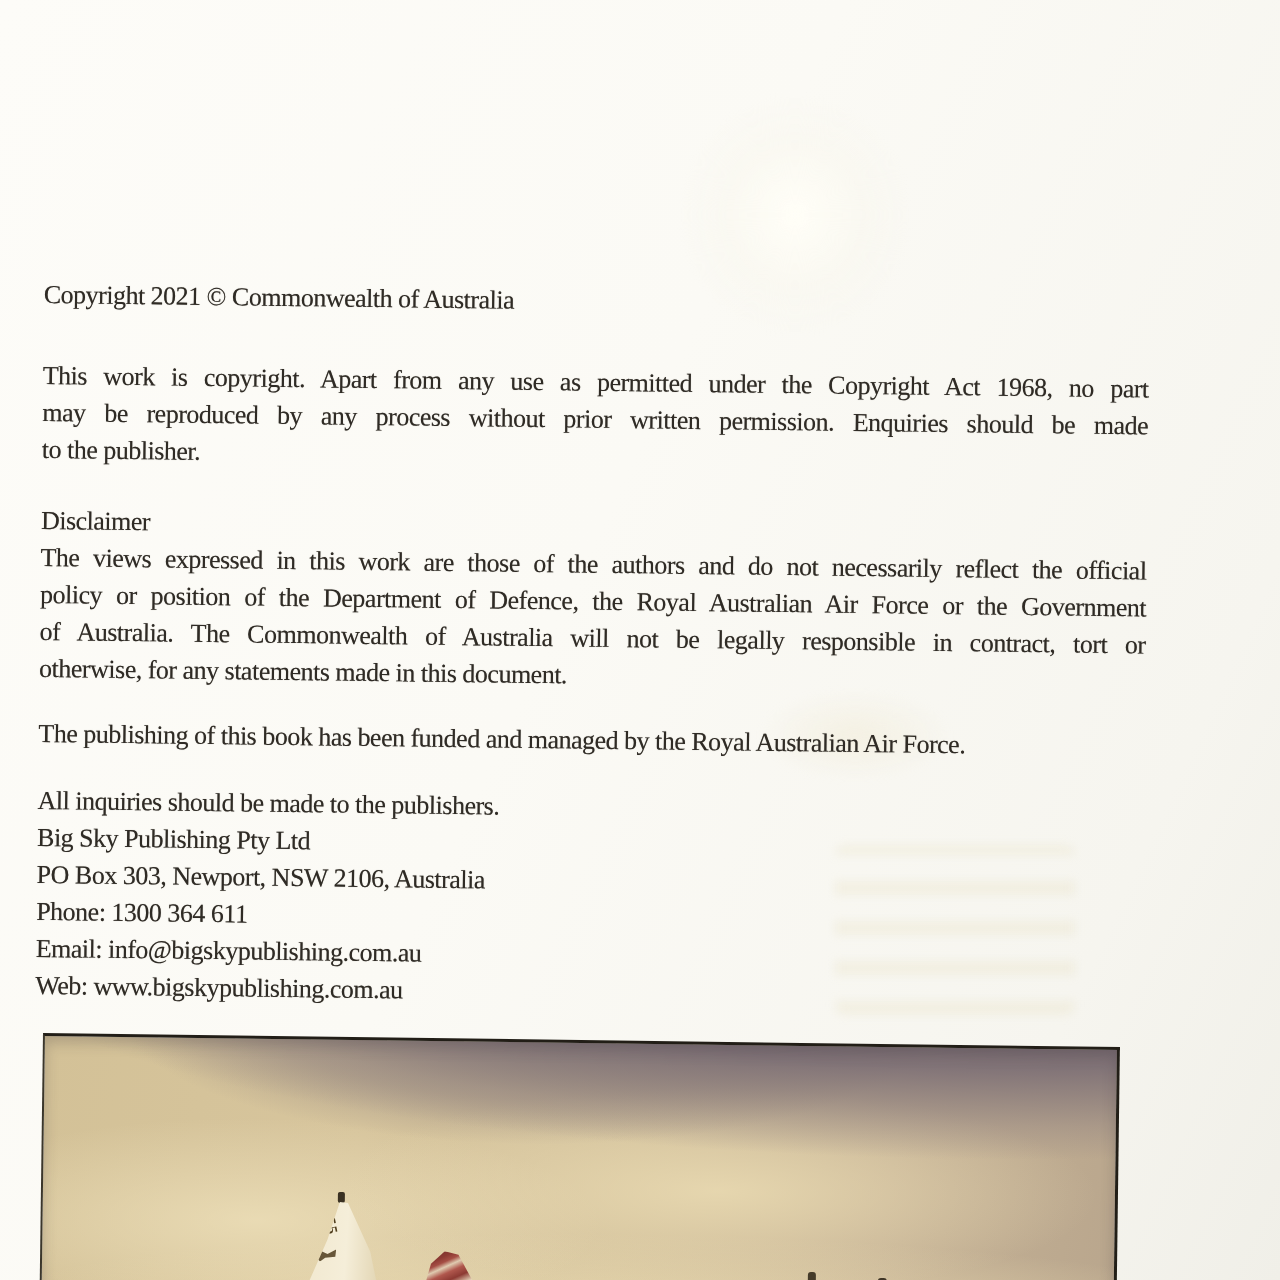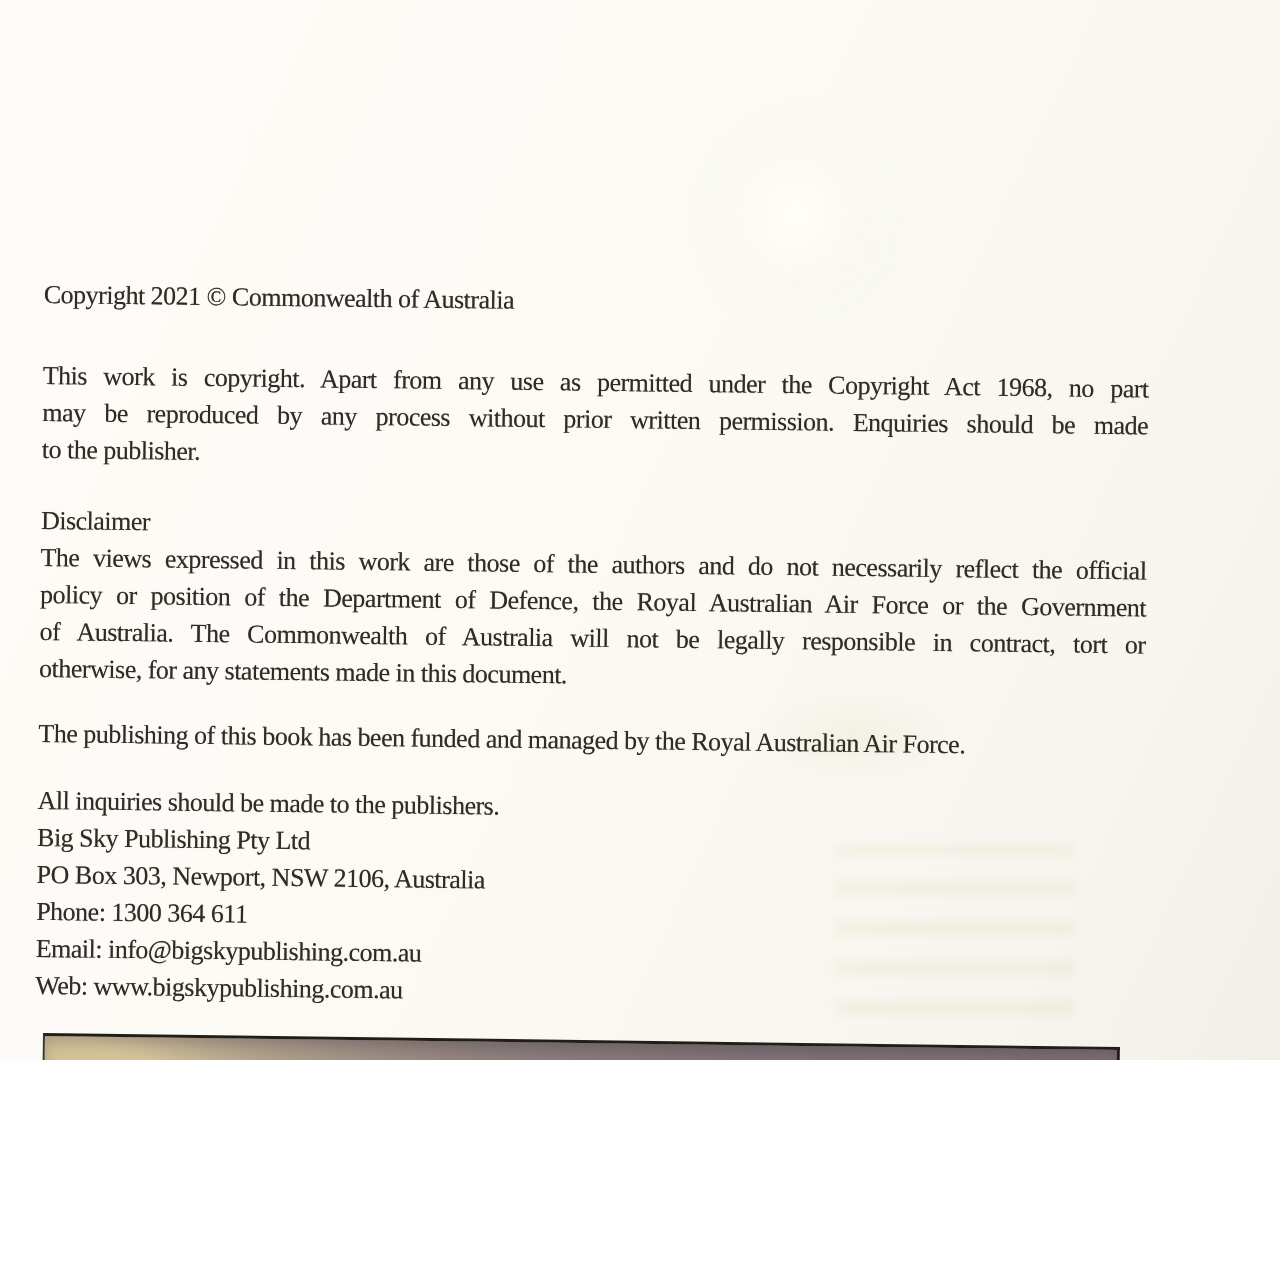--- a/index.html
+++ b/index.html
@@ -1,18 +1,18 @@
 <!DOCTYPE html>
 <html><head>
 <meta charset="utf-8">
 <style>
   html,body{margin:0;padding:0;}
   body{width:1280px;height:1280px;overflow:hidden;
        font-family:"Liberation Serif","DejaVu Serif",serif;}
-  .page{position:relative;width:1280px;height:1060px;overflow:hidden;
+  .page{position:relative;width:1280px;height:1280px;overflow:hidden;
         background:linear-gradient(115deg,#fdfcf8 0%,#fbfaf5 45%,#f6f5ef 82%,#f0efe8 100%);}
   
   .ghost-roundel{position:absolute;left:680px;top:95px;width:230px;height:240px;border-radius:50%;
         background:radial-gradient(closest-side,rgba(255,254,247,0.95),rgba(249,247,237,0.4) 60%,rgba(249,247,237,0) 100%);
         filter:blur(3px);}
   .ghost-text{position:absolute;left:835px;top:845px;width:240px;height:170px;border-radius:10px;
         background:repeating-linear-gradient(0deg,rgba(224,213,168,0.20) 0 14px,rgba(224,213,168,0) 14px 40px);
         filter:blur(5px);}
   .ghost-blob{position:absolute;left:760px;top:690px;width:190px;height:90px;border-radius:50%;
         background:radial-gradient(closest-side,rgba(240,234,212,0.5),rgba(240,234,212,0) 100%);

